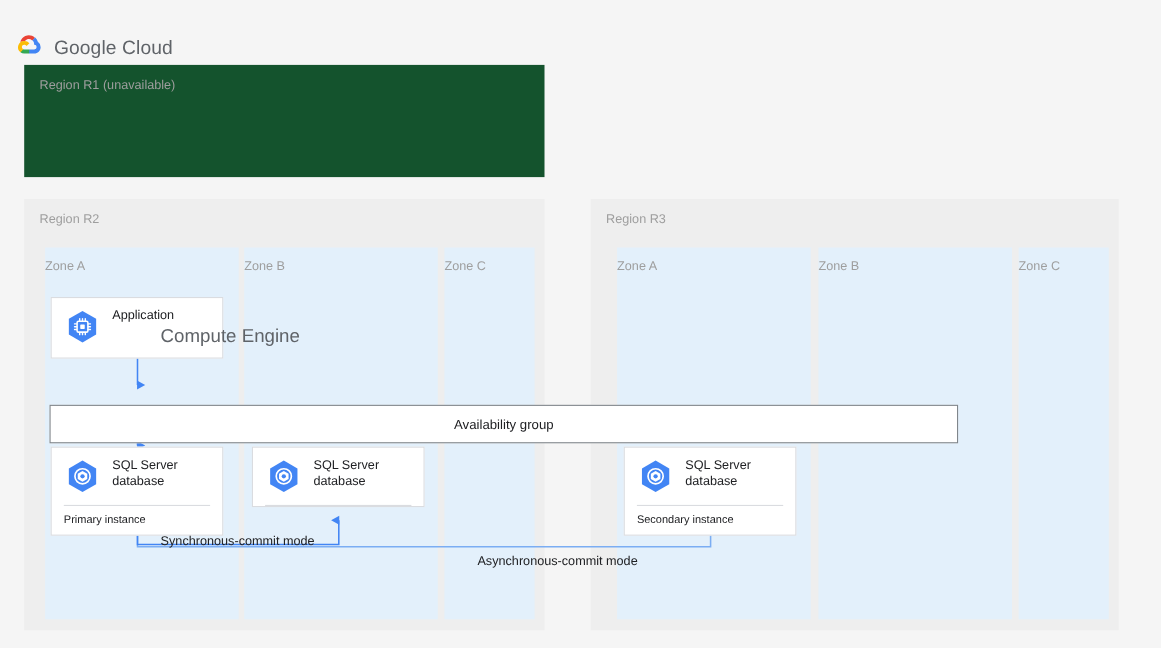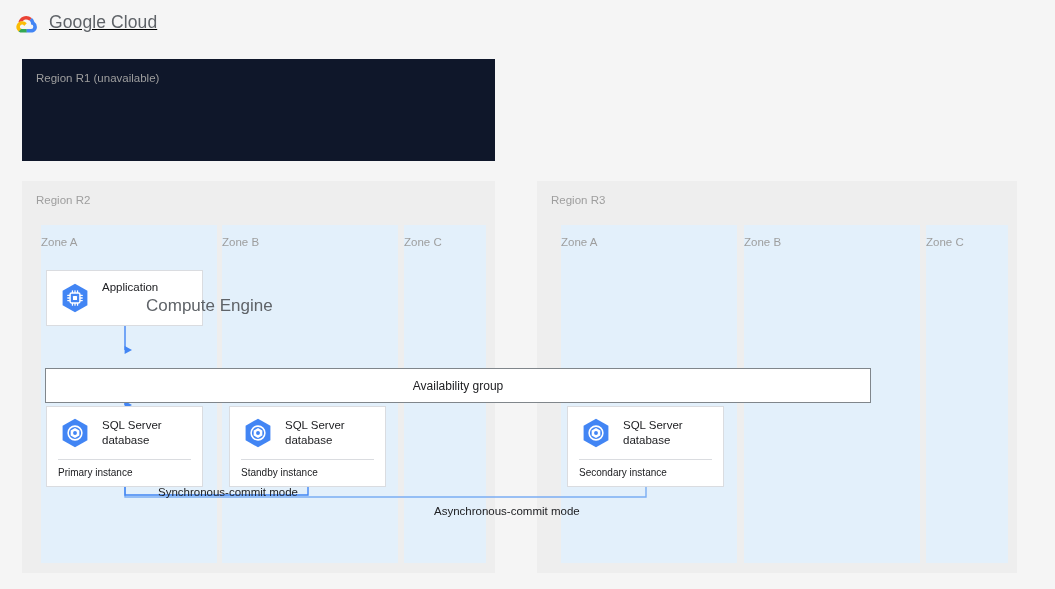--- a/index.html
+++ b/index.html
@@ -17,25 +17,24 @@
     position: relative;
     width: 1055px;
     height: 589px;
     background: #f5f5f5;
   }
 
   
   .brand {
     position: absolute;
     left: 14px;
-    top: 12px;
+    top: 28px;
     display: flex;
-    align-items: flex-start;
+    align-items: flex-end;
     gap: 9px;
-    text-decoration: underline;
   }
   .brand-logo { width: 26px; height: 26px; display: block; }
   .brand-text {
     font-size: 17.5px;
     color: #5f6368;
     letter-spacing: .1px;
     white-space: nowrap;
   }
 
   
@@ -44,21 +43,21 @@
     background: #eeeeee;
   }
   .region-label {
     position: absolute;
     left: 14px;
     top: 13px;
     font-size: 11.5px;
     color: #9e9e9e;
     white-space: nowrap;
   }
-  .region.unavailable { background: #0f172a; }
+  .region.unavailable { background: #14532d; }
 
   
   .zone {
     position: absolute;
     background: #e3f0fb;
   }
   .zone-label {
     position: absolute;
     left: 0;
     top: 11px;
@@ -69,21 +68,20 @@
 
   
   .card {
     position: absolute;
     background: #ffffff;
     border: 1px solid #dadce0;
     z-index: 6;
   }
   .card-main {
     display: flex;
-    align-items: center;
     gap: 10px;
     padding: 9px 10px 9px 11px;
   }
   .card-icon { width: 34px; height: 34px; flex: none; display: block; }
   .card-text { display: flex; flex-direction: column; line-height: 1.28; }
   .card-title {
     font-size: 11.5px;
     color: #202124;
     white-space: pre-line;
   }
@@ -201,21 +199,21 @@
 
     <path d="M125 319 L125 350" stroke="#4285f4" stroke-width="1.4" fill="none" marker-end="url(#arrow-sync-down)"></path>
 
     <path d="M125 384 L125 405" stroke="#4285f4" stroke-width="1.4" fill="none" marker-end="url(#arrow-sync-down)"></path>
 
     <path d="M125 471 L125 497 L646 497 L646 473" stroke="#7badf3" stroke-width="1.4" fill="none" marker-end="url(#arrow-async)"></path>
 
     <path d="M125 471 L125 495 L308 495 L308 473" stroke="#4285f4" stroke-width="1.4" fill="none" marker-end="url(#arrow-sync)"></path>
   </svg>
 
-  <div class="edge-label" style="left:158px; top:486px;">Synchronous-commit mode</div>
+  <div class="edge-label" style="left:146px; top:486px;">Synchronous-commit mode</div>
 
   <div class="edge-label" style="left:434px; top:505px;">Asynchronous-commit mode</div>
 
   <div class="ag-bar" style="left:45px; top:368px; width:826px; height:35px;">
     <span class="ag-label">Availability group</span>
   </div>
 
   <div class="card" style="left:46px; top:270px; width:157px;">
     <div class="card-main">
       <svg class="card-icon" viewBox="0 0 40 40">
@@ -268,21 +266,20 @@
         <circle cx="20" cy="20" r="8.1" fill="none" stroke="#ffffff" stroke-width="1.8"></circle>
         <path d="M20 14.2 L25.1 17.2 L25.1 22.9 L20 25.9 L14.9 22.9 L14.9 17.2 Z" fill="#ffffff"></path>
         <circle cx="20" cy="20" r="2.3" fill="#4285f4"></circle>
       </svg>
       <div class="card-text">
         <span class="card-title">SQL Server
 database</span>
       </div>
     </div>
     <div class="card-divider"></div>
-    <div class="card-footer">Standby instance</div>
   </div>
 
   <div class="card" style="left:567px; top:406px; width:157px;">
     <div class="card-main">
       <svg class="card-icon" viewBox="0 0 40 40">
         <path d="M20 3.2 L34.6 11.6 L34.6 28.4 L20 36.8 L5.4 28.4 L5.4 11.6 Z" fill="#4285f4"></path>
         <circle cx="20" cy="20" r="8.1" fill="none" stroke="#ffffff" stroke-width="1.8"></circle>
         <path d="M20 14.2 L25.1 17.2 L25.1 22.9 L20 25.9 L14.9 22.9 L14.9 17.2 Z" fill="#ffffff"></path>
         <circle cx="20" cy="20" r="2.3" fill="#4285f4"></circle>
       </svg>

